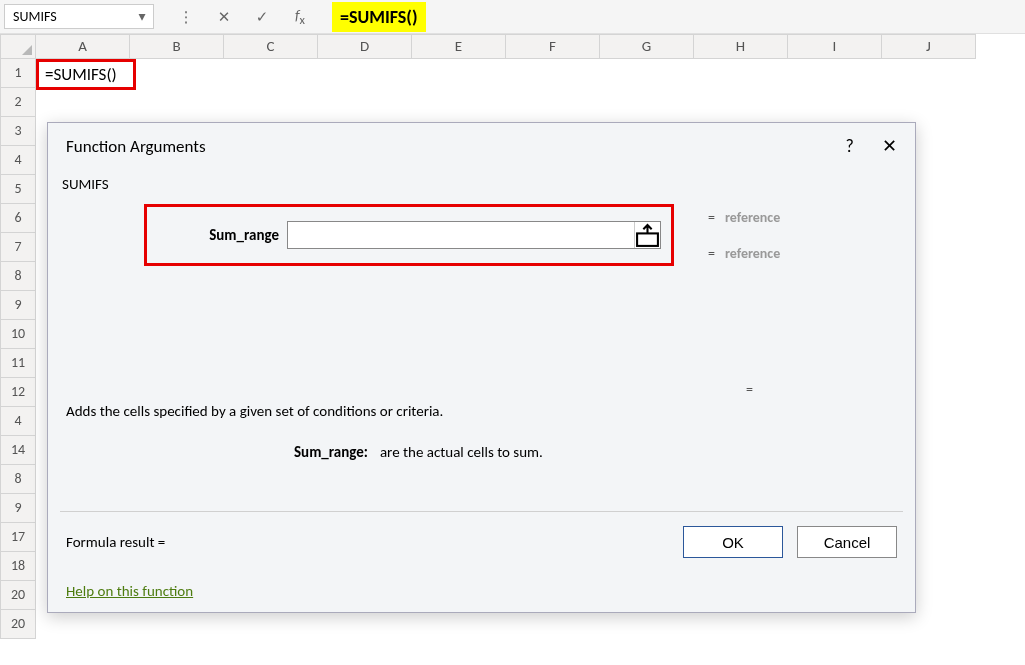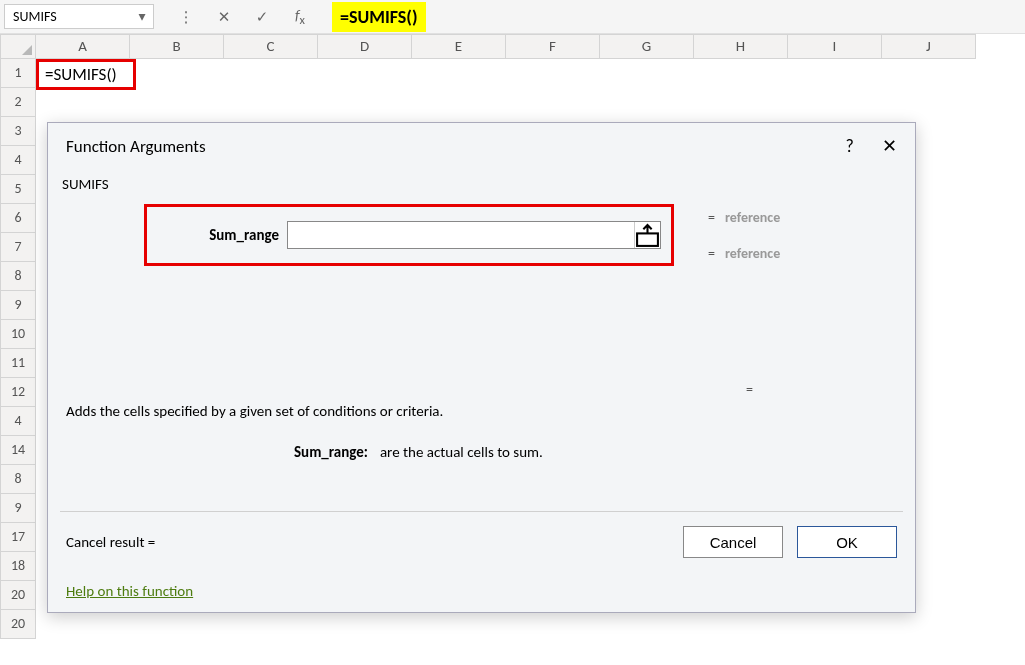--- a/index.html
+++ b/index.html
@@ -159,22 +159,22 @@
 
     <div class="result-eq">=</div>
     <div class="desc1">Adds the cells specified by a given set of conditions or criteria.</div>
     <div class="desc2">
       <span class="dlabel">Sum_range:</span>
       <span>are the actual cells to sum.</span>
     </div>
     <div class="hr"></div>
     <div class="bottom-row">
       <div class="formula-result">
-        <span>Cancel result =</span>
+        <span>Formula result =</span>
         <span></span>
       </div>
       <div class="spacer"></div>
+      <button class="btn primary">OK</button>
       <button class="btn">Cancel</button>
-      <button class="btn primary">OK</button>
     </div>
     <a class="help-link" href="#">Help on this function</a>
   </div>
 </div>
 
 </body></html>

